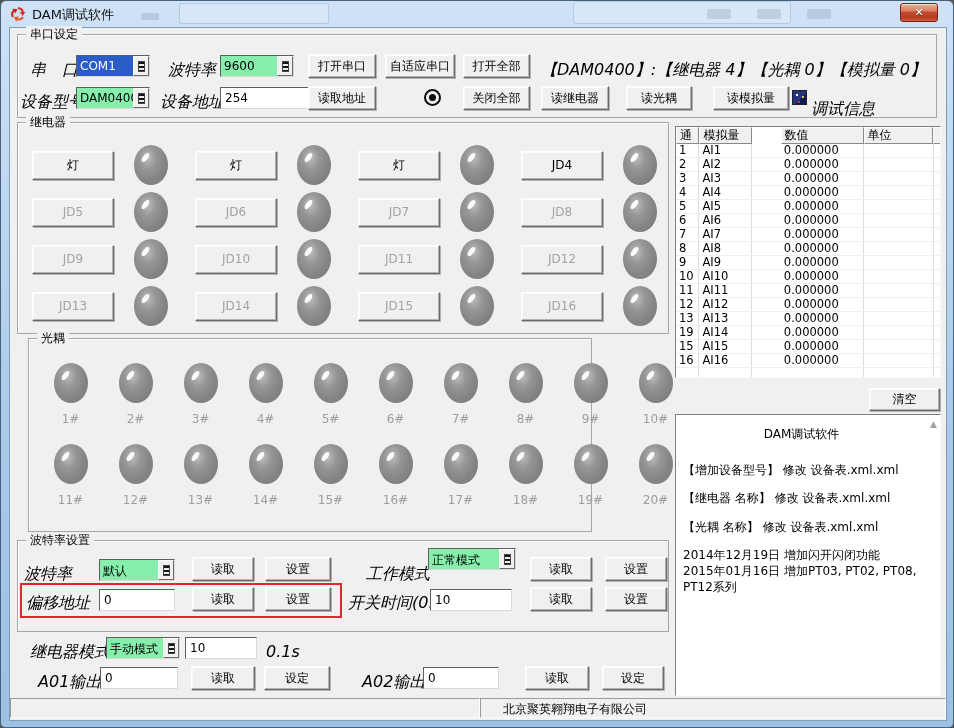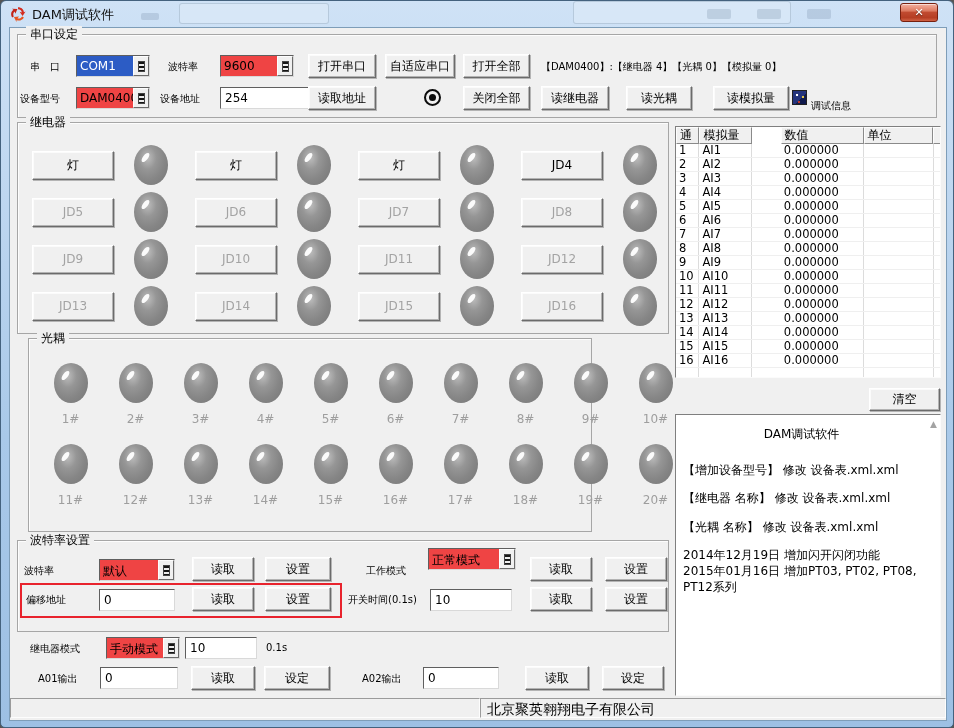--- a/index.html
+++ b/index.html
@@ -14,30 +14,30 @@
   .ghost { position:absolute; background:rgba(255,255,255,.20); border:1px solid rgba(120,145,170,.35); border-radius:3px; }
   .ghost-btn { position:absolute; background:rgba(100,125,150,.22); border-radius:2px; }
   .close-btn { position:absolute; left:899px; top:2px; width:38px; height:19px; border:1px solid #77200f;
     border-radius:3px; background:linear-gradient(#f3b0a0,#dd7b62 40%,#c04a30 50%,#b63e24 80%,#d06245);
     color:#fff; font-size:11px; font-weight:bold; text-align:center; line-height:17px; cursor:default;
     box-shadow:inset 0 1px 0 rgba(255,255,255,.55); text-shadow:0 1px 1px rgba(0,0,0,.5); }
   
   .client { position:absolute; left:8px; top:26px; width:938px; height:694px; background:#f0f0f0; border:1px solid #7e9db8; }
   .group { position:absolute; border:1px solid #a6a6a6; box-shadow:inset 1px 1px 0 rgba(255,255,255,.85); }
   .group-label { position:absolute; top:-9px; left:8px; background:#f0f0f0; padding:0 4px; font-size:12px; color:#000; white-space:nowrap; }
-  .lbl { position:absolute; font-size:10px; color:#000; white-space:nowrap; }
+  .lbl { position:absolute; font-size:16px; color:#000; white-space:nowrap;font-style:italic; }
   .btn3d { background:#f0f0f0; border:1px solid; border-color:#ffffff #6b6b6b #6b6b6b #ffffff;
     box-shadow:inset -1px -1px 0 #b3b3b3, inset 1px 1px 0 #fbfbfb, 1px 1px 0 rgba(90,90,90,.4);
     font:12px "DejaVu Sans", sans-serif; color:#000; text-align:center; cursor:default; }
   .abs { position:absolute; }
   .btn3d.disabled { color:#a3a3a3; }
   .tfield { position:absolute; border:1px solid; border-color:#5f5f5f #d9d9d9 #d9d9d9 #5f5f5f; background:#fff;
     font:12px "DejaVu Sans", sans-serif; padding:4px 4px; color:#000; outline:none; }
   
-  .combo { position:absolute; background:#ef4444; border:1px solid; border-color:#5f5f5f #d9d9d9 #d9d9d9 #5f5f5f; display:flex; height:22px; }
+  .combo { position:absolute; background:#86efac; border:1px solid; border-color:#5f5f5f #d9d9d9 #d9d9d9 #5f5f5f; display:flex; height:22px; }
   .combo-text { flex:1; font-size:12px; padding:3px 3px 0 3px; white-space:nowrap; overflow:hidden; }
   .combo.selected .combo-text { background:#2c5cc5; color:#fff; }
   .combo-btn { width:16px; background:#f0f0f0; border:1px solid; border-color:#fdfdfd #6b6b6b #6b6b6b #fdfdfd;
     display:flex; align-items:center; justify-content:center; }
   .combo-glyph { width:7px; height:11px; border:1px solid #444;
     background:repeating-linear-gradient(to bottom, #151515 0 2px, #ececec 2px 4px); }
   
   .sphere { width:34px; height:40px; border-radius:50%; position:relative; flex:none;
     background:radial-gradient(ellipse at 40% 32%, #bdbdbd 0%, #969696 30%, #868686 58%, #757575 100%); }
   .sphere::before { content:""; position:absolute; left:9px; top:7px; width:5px; height:11px; background:#fff;
@@ -72,21 +72,21 @@
   .led-radio::after { content:""; position:absolute; left:3px; top:3px; width:7px; height:7px; background:#0d0d0d; border-radius:50%; }
   .debug-icon { position:absolute; width:15px; height:15px; border:1px solid #222;
     background:
       radial-gradient(circle at 4px 4px, #ffffff 1px, transparent 1.6px),
       radial-gradient(circle at 10px 6px, #e3c64a 1px, transparent 1.6px),
       radial-gradient(circle at 6px 11px, #c0392b 1px, transparent 1.6px),
       linear-gradient(135deg,#24347c 60%, #101a4d 60%); }
   
   .statusbar { position:absolute; left:0; top:670px; width:936px; height:20px; }
   .sb-panel { position:absolute; top:0; height:20px; background:#f0f0f0; border:1px solid; border-color:#9b9b9b #fdfdfd #fdfdfd #9b9b9b;
-    font-size:14px; padding:2px 6px; white-space:nowrap; overflow:hidden; }
+    font-size:12px; padding:2px 22px; white-space:nowrap; overflow:hidden; }
 </style>
 </head>
 <body>
 
 <div class="window">
 
   <div class="titlebar">
     <span class="app-icon">
       <svg width="16" height="16" viewBox="0 0 16 16">
         <g>
@@ -312,21 +312,21 @@
             <div class="td c4"></div>
           </div>
           <div class="tr">
             <div class="td c0">13</div>
             <div class="td c1">AI13</div>
             <div class="td c2">0.000000</div>
             <div class="td c3"></div>
             <div class="td c4"></div>
           </div>
           <div class="tr">
-            <div class="td c0">14</div>
+            <div class="td c0">19</div>
             <div class="td c1">AI14</div>
             <div class="td c2">0.000000</div>
             <div class="td c3"></div>
             <div class="td c4"></div>
           </div>
           <div class="tr">
             <div class="td c0">15</div>
             <div class="td c1">AI15</div>
             <div class="td c2">0.000000</div>
             <div class="td c3"></div>

